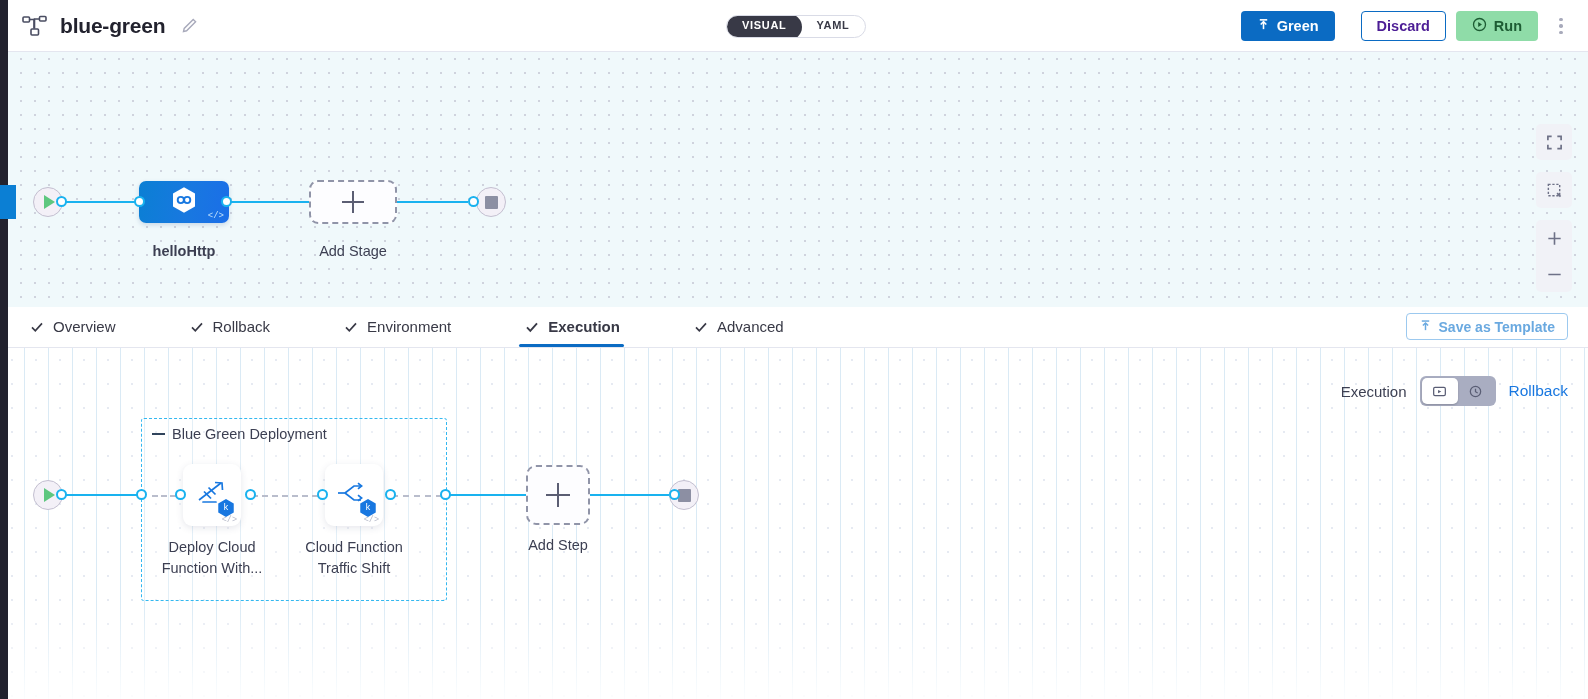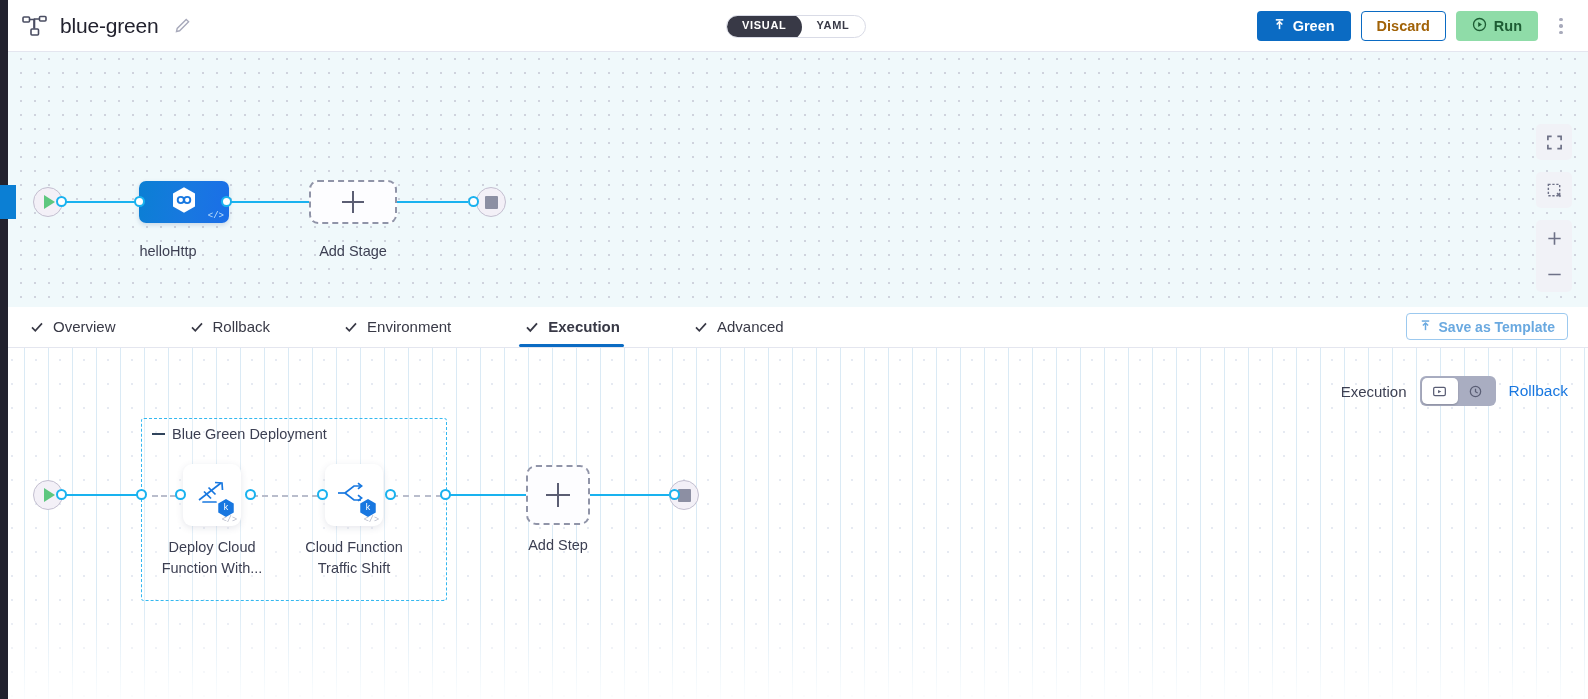--- a/index.html
+++ b/index.html
@@ -25,21 +25,21 @@
 
   
   .header {
     position: absolute; left: 0; top: 0; width: 1588px; height: 52px;
     background: #ffffff; border-bottom: 1px solid #e4e6ef;
     display: flex; align-items: center; z-index: 40;
   }
   .header-left { display: flex; align-items: center; padding-left: 22px; gap: 12px; }
   .pipe-icon { width: 26px; height: 22px; color: #4a4d62; display: block; }
   .pipeline-title {
-    font-size: 21px; font-weight: normal; color: #22222e; letter-spacing: -0.2px;
+    font-size: 21px; font-weight: bold; color: #22222e; letter-spacing: -0.2px;
   }
   .edit-pencil { width: 17px; height: 17px; color: #a8aabb; margin-left: 4px; cursor: pointer; }
 
   
   .mode-toggle {
     position: absolute; left: 726px; top: 15px;
     display: flex; align-items: center;
     border: 1px solid #d9dbe6; border-radius: 13px; height: 23px;
     background: #ffffff; overflow: hidden;
   }
@@ -59,21 +59,21 @@
     height: 30px; display: flex; align-items: center; gap: 8px;
     padding: 0 16px; border-radius: 4px;
   }
   .dot-orange { width: 9px; height: 9px; border-radius: 50%; background: #f05a22; display: inline-block; }
   .btn {
     height: 30px; display: inline-flex; align-items: center; gap: 7px;
     padding: 0 15px; border-radius: 4px; font-size: 14.5px; font-weight: bold;
     cursor: pointer; border: 1px solid transparent; white-space: nowrap;
   }
   .btn-save { background: #0b6bc3; color: #ffffff; }
-  .btn-discard { background: #ffffff; color: #a16207; border-color: #0b6bc3; }
+  .btn-discard { background: #ffffff; color: #4c1d95; border-color: #0b6bc3; margin-left: 16px; }
   .btn-run { background: #8fdca8; color: #1d5c33; }
   .kebab { width: 26px; height: 30px; display: flex; flex-direction: column;
     align-items: center; justify-content: center; gap: 3px; cursor: pointer; }
   .kebab i { width: 3.5px; height: 3.5px; border-radius: 50%; background: #a8aabb; display: block; }
 
   
   .canvas-top {
     position: absolute; left: 0; top: 52px; width: 1588px; height: 255px;
     background-color: #f0f9fb;
     background-image: radial-gradient(#cfd3dd 1px, transparent 1.1px);
@@ -291,21 +291,21 @@
         <g fill="none" stroke="#1878e0" stroke-width="1.9">
           <circle cx="11.8" cy="15" r="3.1"></circle>
             <circle cx="18.2" cy="15" r="3.1"></circle>
         </g>
       </svg>
     </span>
     <span class="stage-badge">&lt;/&gt;</span>
   </div>
   <div class="port" style="left:134px; top:144px;"></div>
   <div class="port" style="left:221px; top:144px;"></div>
-  <div class="node-label" style="left:104px; top:189px; width:128px;">helloHttp</div>
+  <div class="node-label" style="left:120px; top:189px; width:128px;font-weight:bold;">helloHttp</div>
 
   <div class="add-node" style="left:309px; top:128px;">
     <span style="position:relative;width:22px;height:22px;display:block;">
       <i class="plus-h" style="left:0;top:10px;width:22px;height:2px;"></i>
       <i class="plus-v" style="left:10px;top:0;width:2px;height:22px;"></i>
     </span>
   </div>
   <div class="node-label" style="left:289px; top:189px; width:128px;">Add Stage</div>
 
   <div class="port" style="left:468px; top:144px;"></div>

